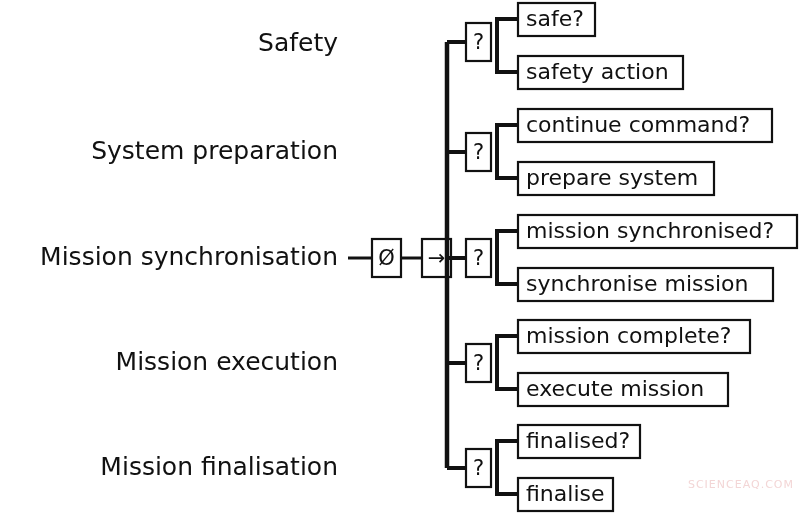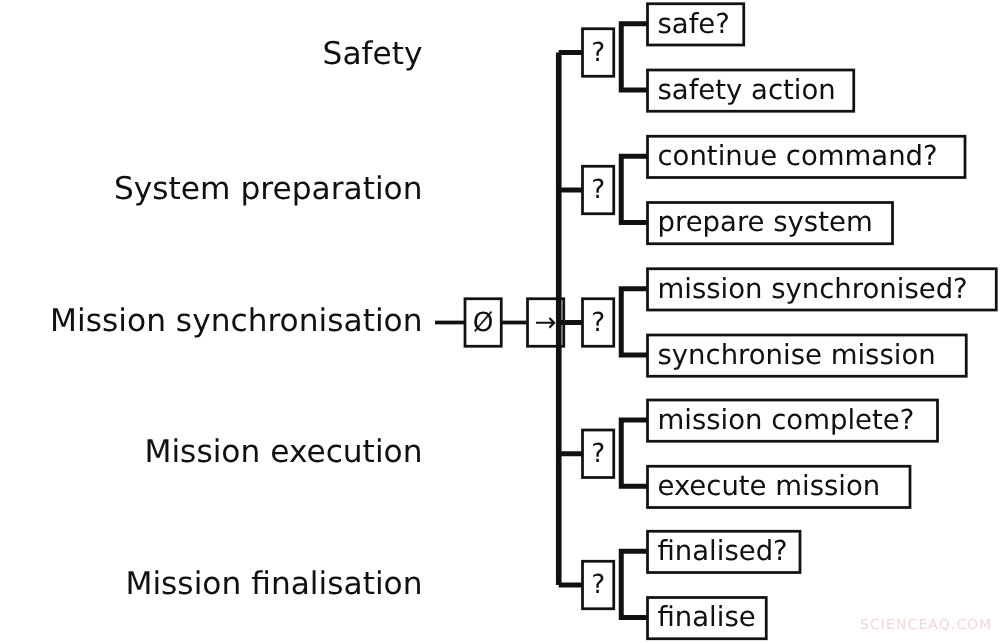--- a/index.html
+++ b/index.html
@@ -76,21 +76,21 @@
     stroke-width: 4;
   }
   .thin-link {
     fill: none;
     stroke: #111111;
     stroke-width: 3;
   }
   .watermark {
     position: absolute;
     right: 6px;
-    bottom: 8px;
+    bottom: 23px;
     font-family: "DejaVu Sans", sans-serif;
     font-size: 11px;
     letter-spacing: 1px;
     color: #f3d6d6;
     user-select: none;
   }
 </style>
 </head>
 <body>
 

